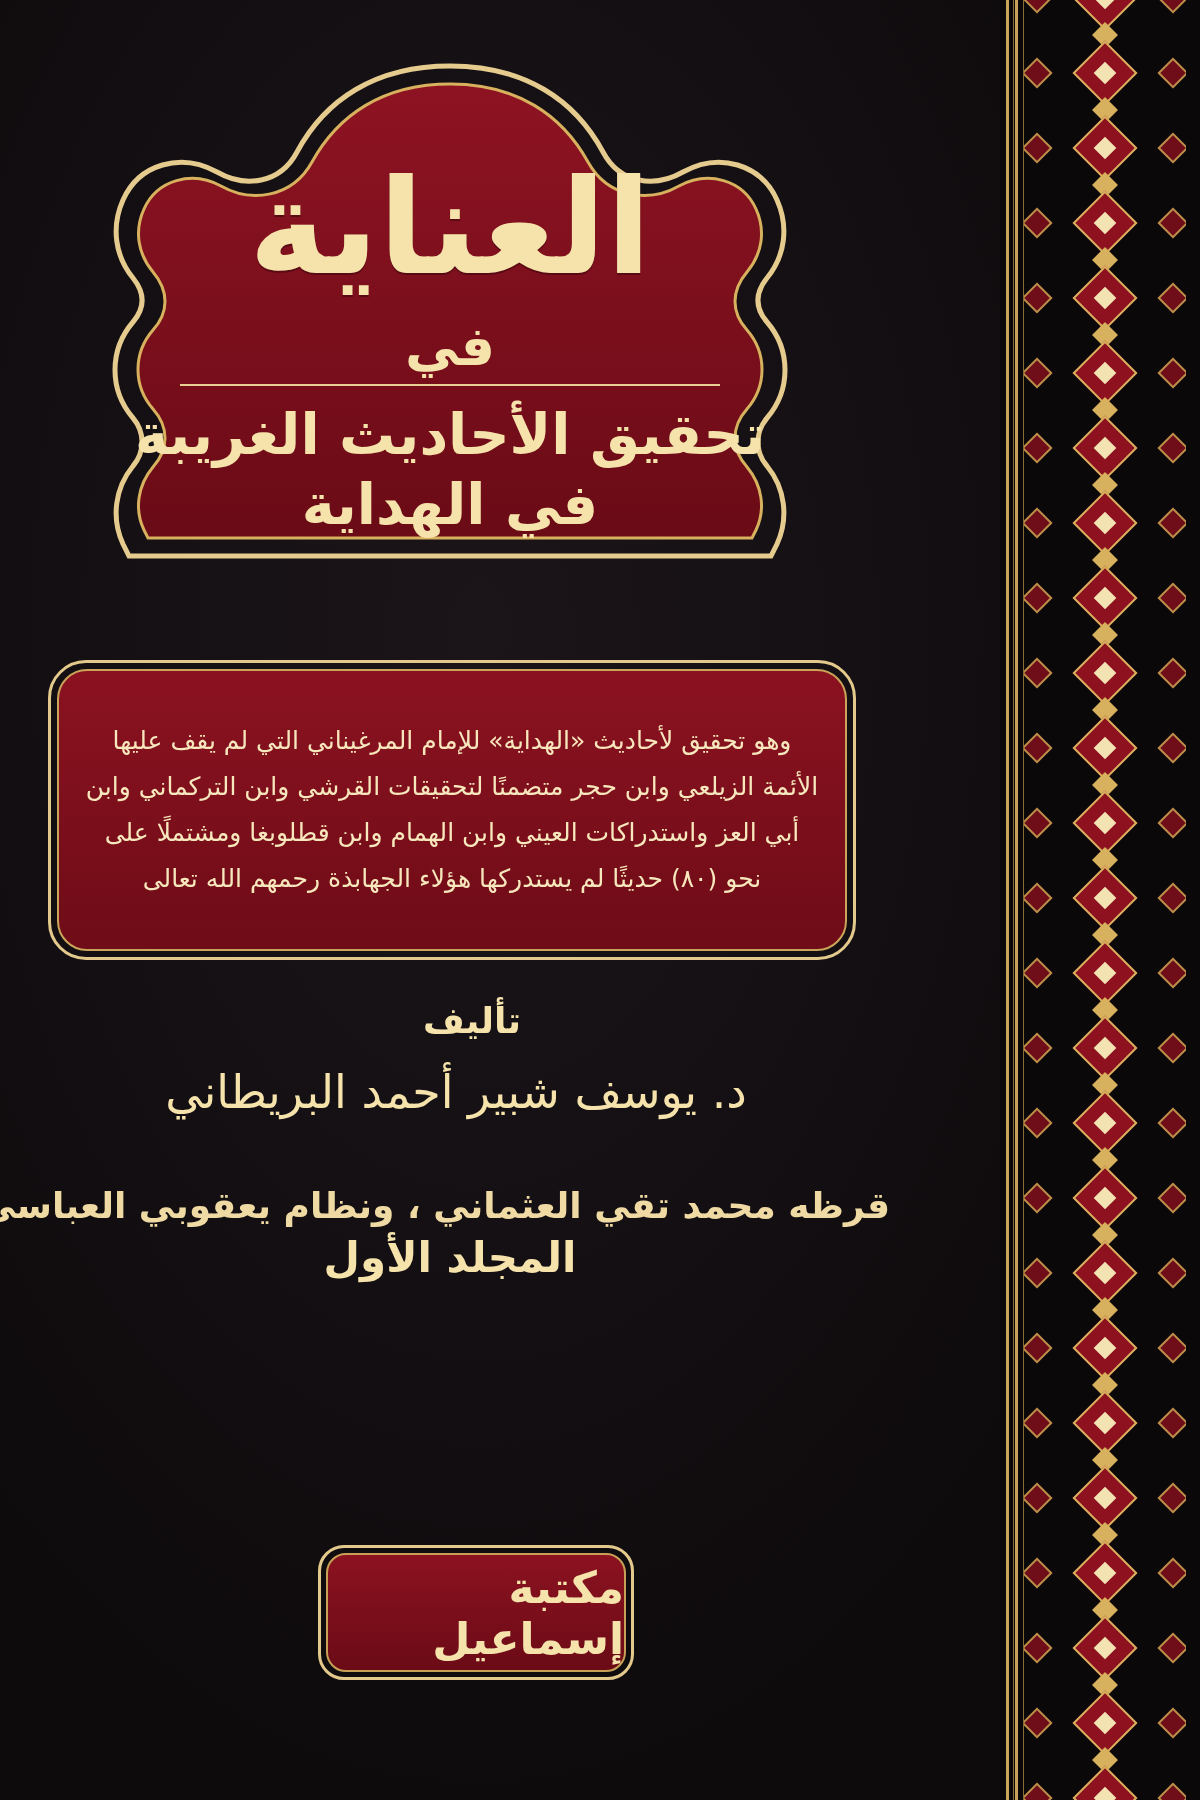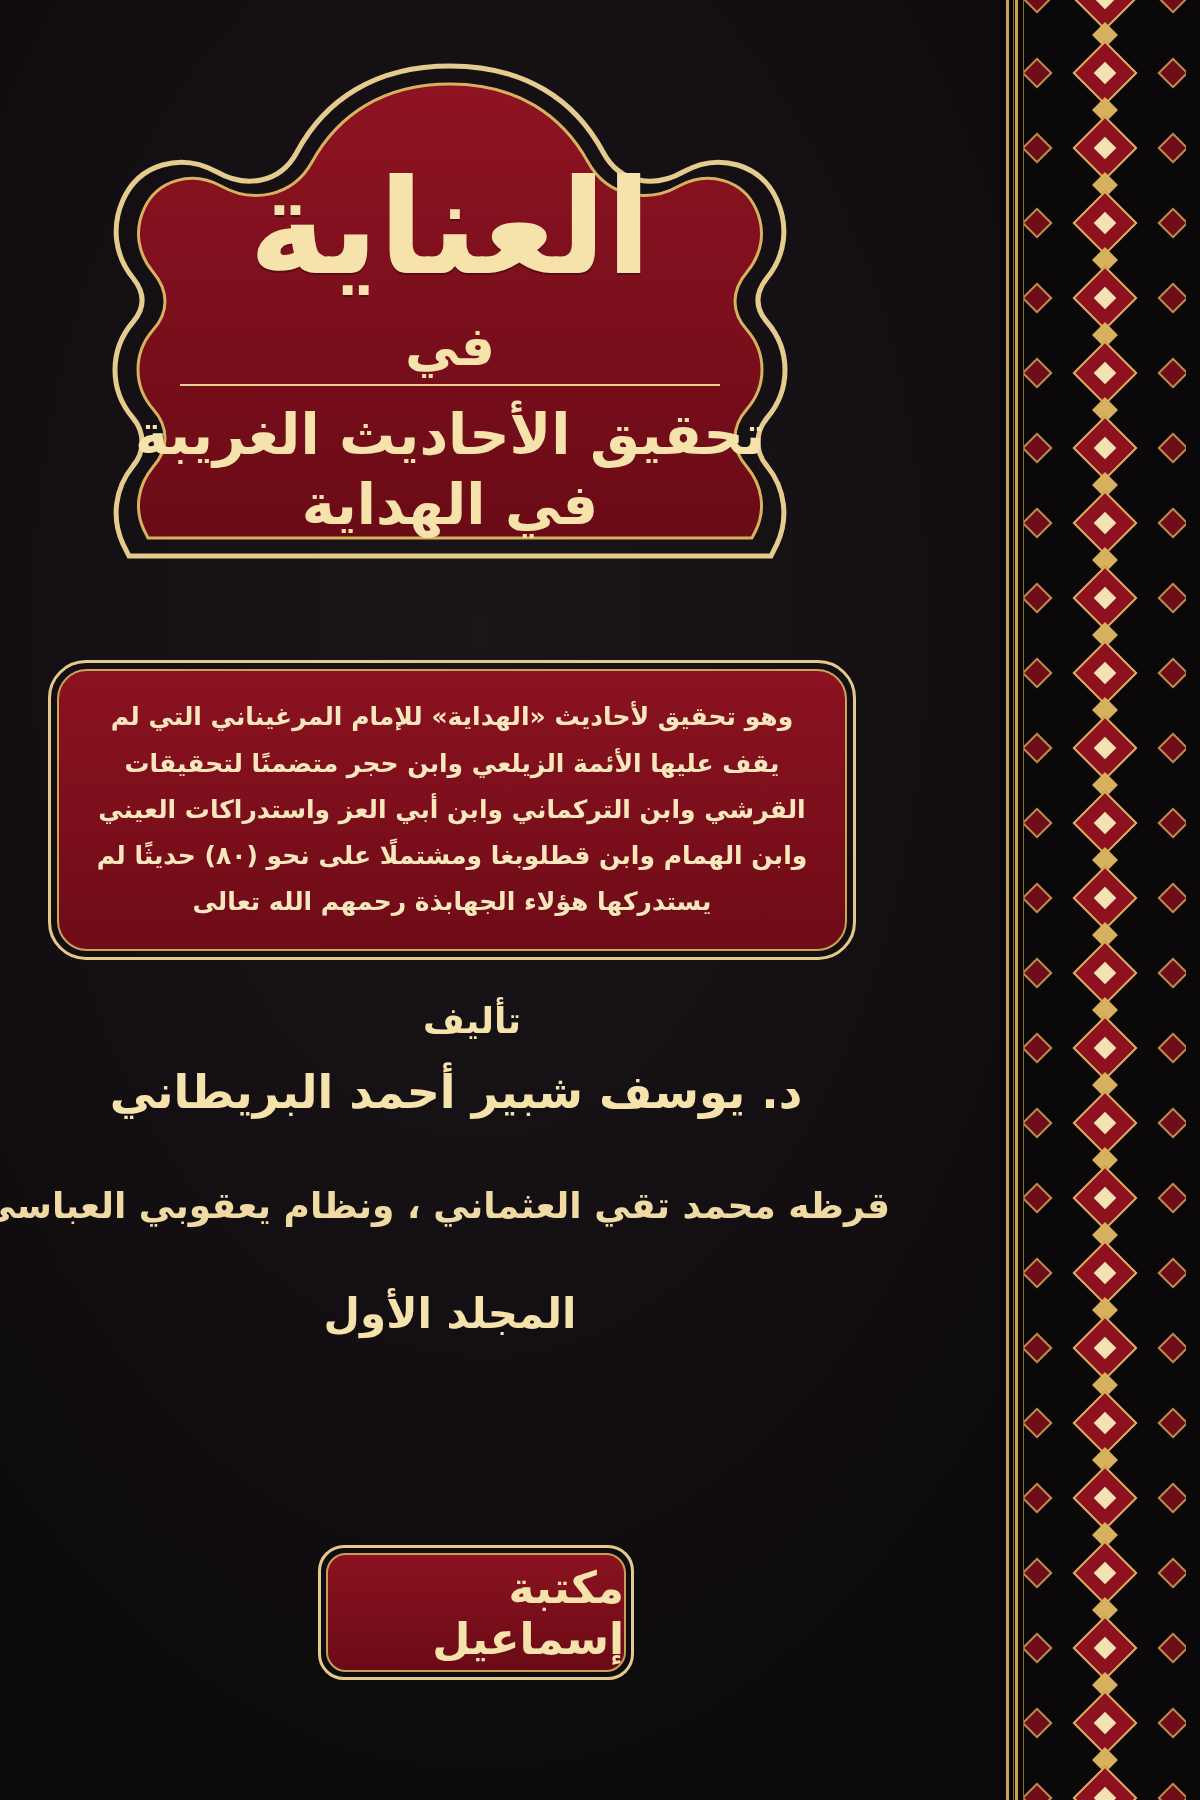--- a/index.html
+++ b/index.html
@@ -191,21 +191,21 @@
     align-items: center;
     justify-content: center;
     padding: 18px 26px;
     box-sizing: border-box;
   }
   .desc-text {
     color: #f7e7bd;
     font-size: 25px;
     line-height: 1.85;
     text-align: center;
-    font-weight: bold;
+    font-weight: normal;
   }
 
   
   .credits {
     position: absolute;
     top: 1000px;
     left: 0;
     width: 900px;
     text-align: center;
     color: #f2dfad;
@@ -213,34 +213,33 @@
   .by-label {
     font-size: 36px;
     color: #f6e3ac;
     font-weight: bold;
     margin-bottom: 24px;
     padding-left: 44px;
   }
   .author {
     font-size: 46px;
     color: #f6e3ac;
-    font-weight: bold;
+    font-weight: normal;
     margin-bottom: 60px;
     margin-left: 12px;
   }
   .reviewers {
     font-size: 36px;
     color: #f0daa4;
     font-weight: bold;
     line-height: 1.5;
     padding: 0 10px;
     white-space: nowrap;
   }
   .volume {
-    margin-top: 56px;
     font-size: 42px;
     color: #f6e3ac;
     font-weight: bold;
   }
 
   
   .publisher {
     position: absolute;
     top: 1545px;
     left: 318px;

